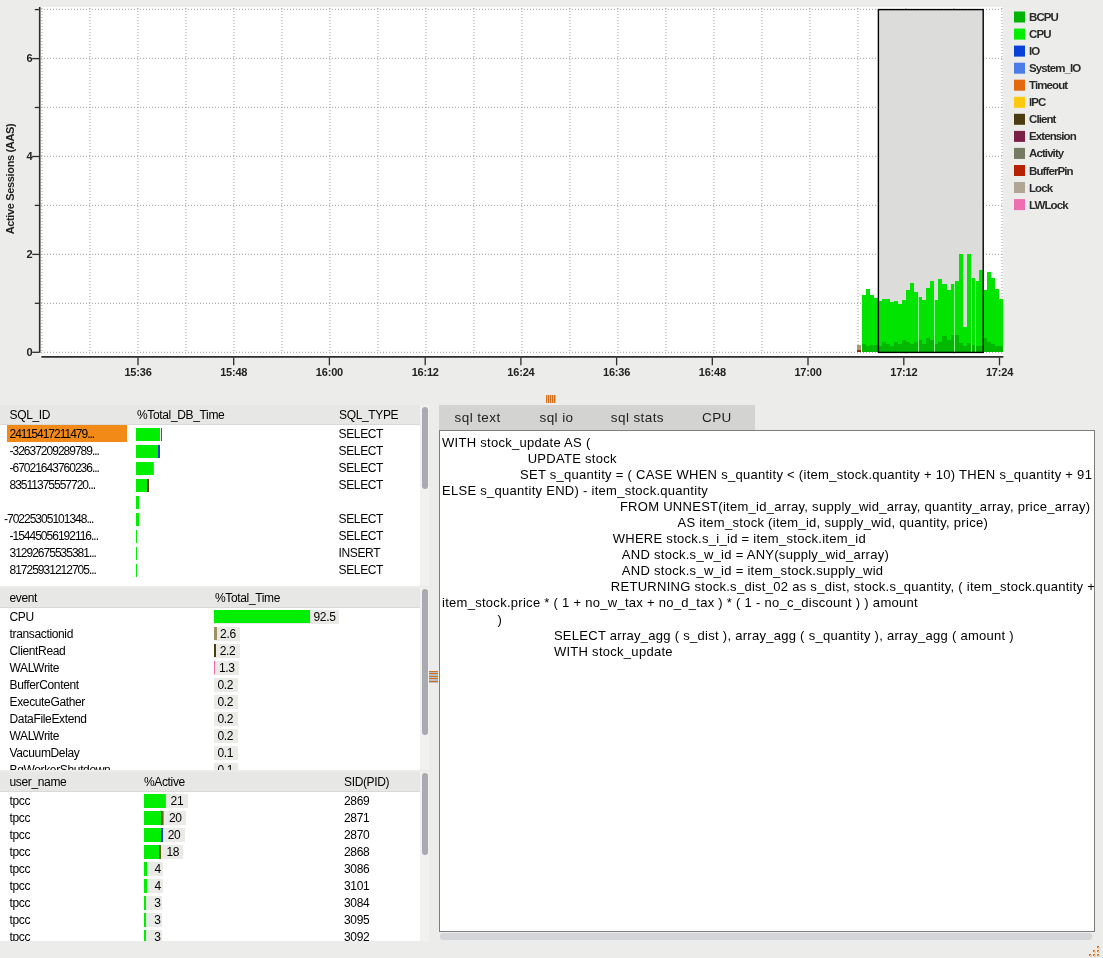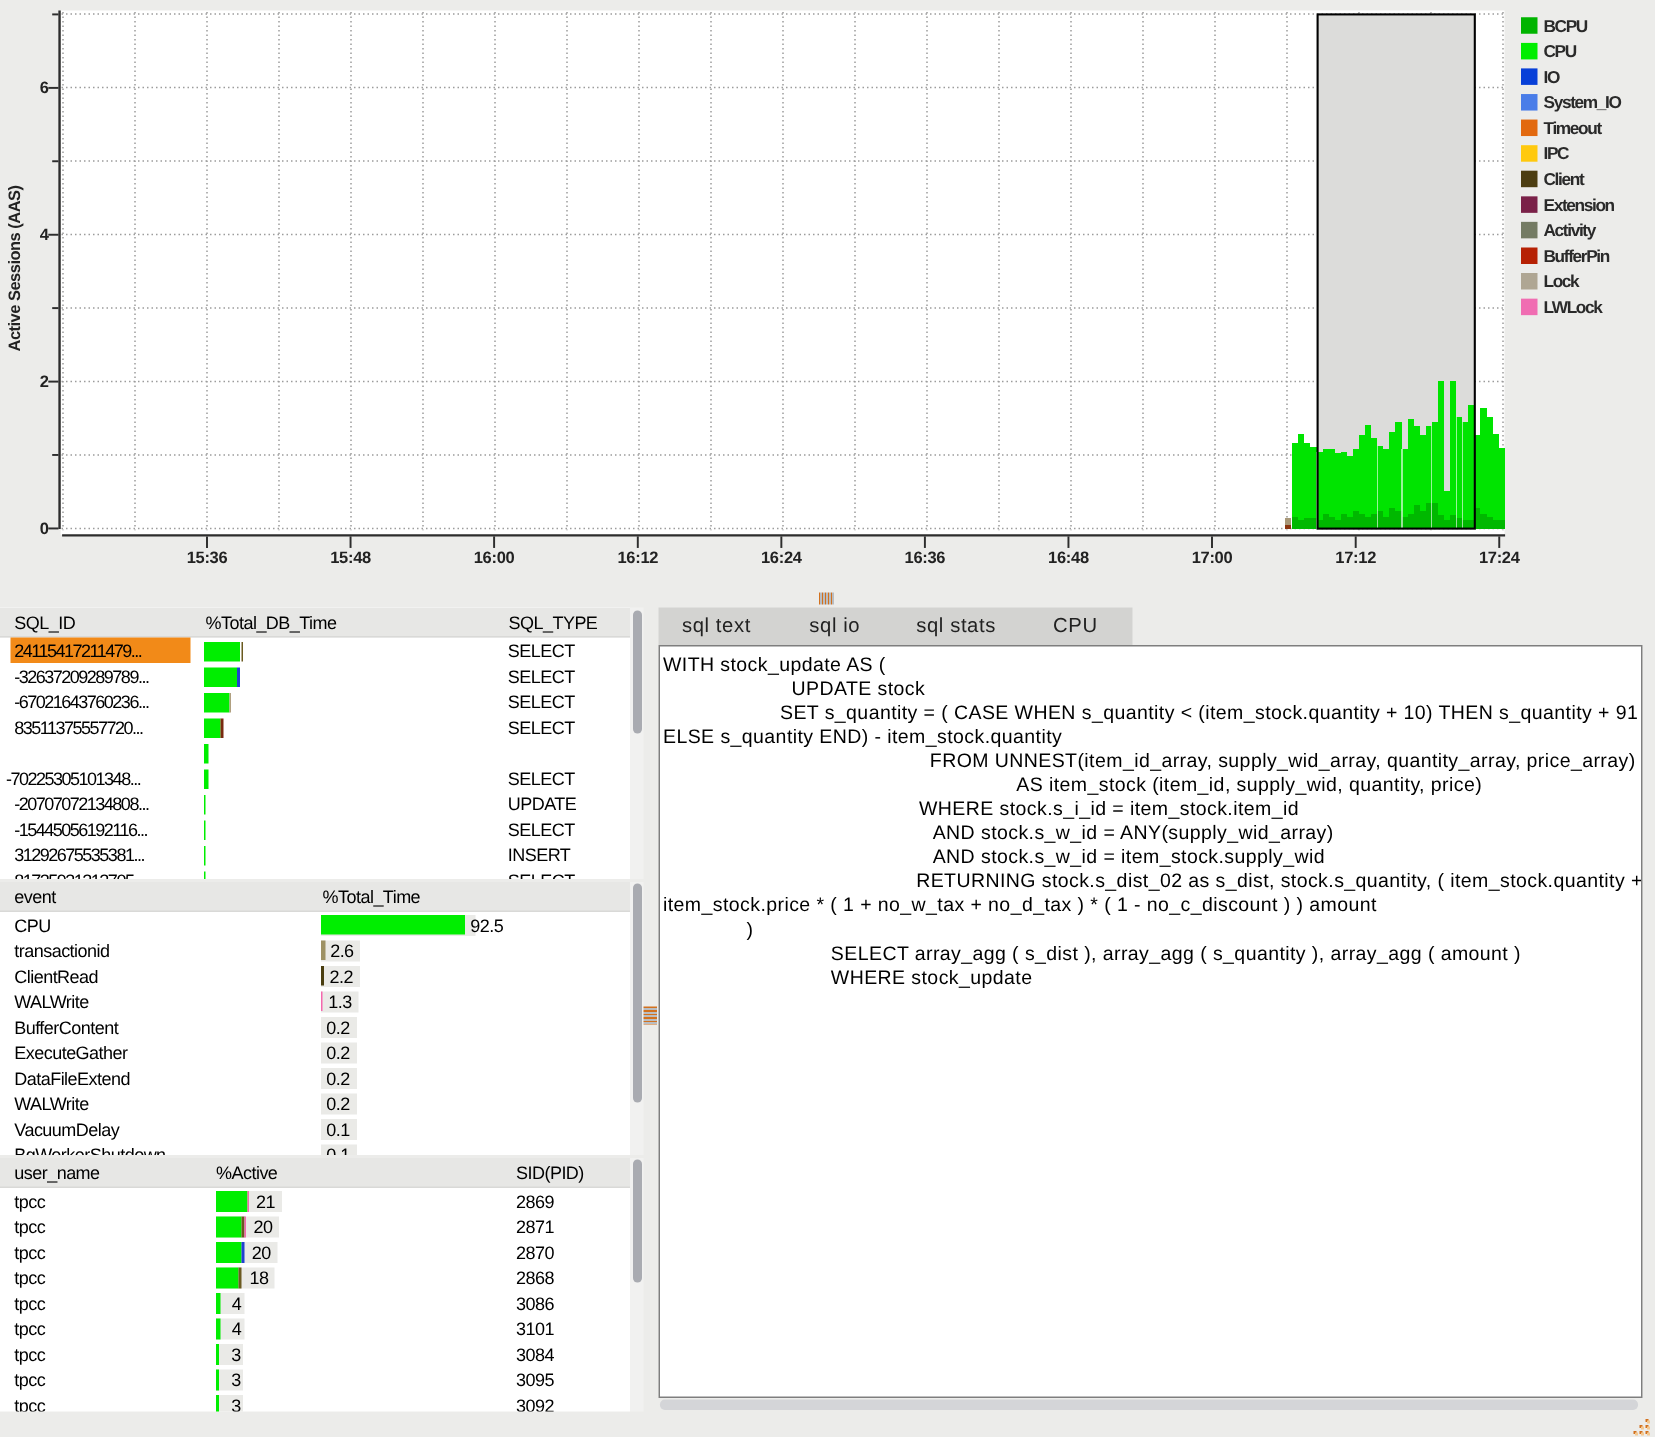--- a/index.html
+++ b/index.html
@@ -217,25 +217,20 @@
     </div>
     <div style="position:relative;height:17px">
       <div style="position:absolute;left:135.8px;top:2.5px;height:13px;width:3.4px;background:#00EE00"></div>
     </div>
     <div style="position:relative;height:17px">
       <span style="position:absolute;left:4px;top:50%;transform:translateY(-50%);letter-spacing:-1.0px;white-space:pre">-70225305101348...</span>
       <div style="position:absolute;left:135.8px;top:2.5px;height:13px;width:3.0px;background:#00EE00"></div>
       <span style="position:absolute;left:338.5px;top:50%;transform:translateY(-50%);letter-spacing:-0.35px;white-space:pre">SELECT</span>
     </div>
     <div style="position:relative;height:17px">
-      <span style="position:absolute;left:9.5px;top:50%;transform:translateY(-50%);letter-spacing:-1.0px;white-space:pre">-20707072134808...</span>
-      <div style="position:absolute;left:135.8px;top:2.5px;height:13px;width:1.2px;background:#00EE00"></div>
-      <span style="position:absolute;left:338.5px;top:50%;transform:translateY(-50%);letter-spacing:-0.35px;white-space:pre">UPDATE</span>
-    </div>
-    <div style="position:relative;height:17px">
       <span style="position:absolute;left:9.5px;top:50%;transform:translateY(-50%);letter-spacing:-1.0px;white-space:pre">-15445056192116...</span>
       <div style="position:absolute;left:135.8px;top:2.5px;height:13px;width:1.2px;background:#00EE00"></div>
       <span style="position:absolute;left:338.5px;top:50%;transform:translateY(-50%);letter-spacing:-0.35px;white-space:pre">SELECT</span>
     </div>
     <div style="position:relative;height:17px">
       <span style="position:absolute;left:9.5px;top:50%;transform:translateY(-50%);letter-spacing:-1.0px;white-space:pre">31292675535381...</span>
       <div style="position:absolute;left:135.8px;top:2.5px;height:13px;width:1.2px;background:#00EE00"></div>
       <span style="position:absolute;left:338.5px;top:50%;transform:translateY(-50%);letter-spacing:-0.35px;white-space:pre">INSERT</span>
     </div>
     <div style="position:relative;height:17px">
@@ -244,21 +239,21 @@
       <span style="position:absolute;left:338.5px;top:50%;transform:translateY(-50%);letter-spacing:-0.35px;white-space:pre">SELECT</span>
     </div>
   </div>
 <div style="position:absolute;left:0;top:588px;width:420px;height:182px;background:#FFFFFF;overflow:hidden">
     <div style="position:relative;height:20px;background:#E7E7E5;border-bottom:1px solid #D9D9D7;box-sizing:border-box">
       <span style="position:absolute;left:9.5px;top:50%;transform:translateY(-50%);letter-spacing:-0.35px;white-space:pre">event</span>
       <span style="position:absolute;left:215px;top:50%;transform:translateY(-50%);letter-spacing:-0.35px;white-space:pre">%Total_Time</span>
     </div>
     <div style="position:relative;height:17px">
       <span style="position:absolute;left:9.5px;top:50%;transform:translateY(-50%);letter-spacing:-0.35px;white-space:pre">CPU</span>
-      <div style="position:absolute;left:214px;top:2px;height:13.5px;width:103px;background:#EAEAE7">
+      <div style="position:absolute;left:214px;top:2px;height:13.5px;width:125px;background:#EAEAE7">
         <div style="position:absolute;left:0;top:0;height:13px;width:96.0px;background:#00EE00"></div>
         <span style="position:absolute;left:99.5px;top:50%;transform:translateY(-50%);letter-spacing:-0.35px">92.5</span>
       </div>
     </div>
     <div style="position:relative;height:17px">
       <span style="position:absolute;left:9.5px;top:50%;transform:translateY(-50%);letter-spacing:-0.35px;white-space:pre">transactionid</span>
       <div style="position:absolute;left:214px;top:2px;height:13.5px;width:26.1px;background:#EAEAE7">
         <div style="position:absolute;left:0;top:0;height:13px;width:2.6px;background:#9D9164"></div>
         <span style="position:absolute;left:6.1px;top:50%;transform:translateY(-50%);letter-spacing:-0.35px">2.6</span>
       </div>
@@ -419,21 +414,21 @@
       <div style="padding-left:0px;white-space:nowrap">ELSE s_quantity END) - item_stock.quantity</div>
       <div style="padding-left:177.9px;white-space:nowrap">FROM UNNEST(item_id_array, supply_wid_array, quantity_array, price_array)</div>
       <div style="padding-left:235.5px;white-space:nowrap">AS item_stock (item_id, supply_wid, quantity, price)</div>
       <div style="padding-left:170.7px;white-space:nowrap">WHERE stock.s_i_id = item_stock.item_id</div>
       <div style="padding-left:179.8px;white-space:nowrap">AND stock.s_w_id = ANY(supply_wid_array)</div>
       <div style="padding-left:179.8px;white-space:nowrap">AND stock.s_w_id = item_stock.supply_wid</div>
       <div style="padding-left:168.8px;white-space:nowrap">RETURNING stock.s_dist_02 as s_dist, stock.s_quantity, ( item_stock.quantity +</div>
       <div style="padding-left:0px;white-space:nowrap">item_stock.price * ( 1 + no_w_tax + no_d_tax ) * ( 1 - no_c_discount ) ) amount</div>
       <div style="padding-left:55.6px;white-space:nowrap">)</div>
       <div style="padding-left:111.9px;white-space:nowrap">SELECT array_agg ( s_dist ), array_agg ( s_quantity ), array_agg ( amount )</div>
-      <div style="padding-left:111.9px;white-space:nowrap">WHERE stock_update</div>
+      <div style="padding-left:111.9px;white-space:nowrap">WITH stock_update</div>
     </div>
   </div>
 <div style="position:absolute;left:439.5px;top:933.3px;width:652px;height:6.3px;background:#D4D5D8;border-radius:3.2px"></div>
 <div style="position:absolute;left:1097px;top:946px;width:2px;height:2px;background:#D2711E"></div>
 <div style="position:absolute;left:1098px;top:947px;width:2px;height:2px;background:#F4C890"></div>
 <div style="position:absolute;left:1093px;top:950px;width:2px;height:2px;background:#D2711E"></div>
 <div style="position:absolute;left:1094px;top:951px;width:2px;height:2px;background:#F4C890"></div>
 <div style="position:absolute;left:1097px;top:950px;width:2px;height:2px;background:#D2711E"></div>
 <div style="position:absolute;left:1098px;top:951px;width:2px;height:2px;background:#F4C890"></div>
 <div style="position:absolute;left:1089px;top:954px;width:2px;height:2px;background:#D2711E"></div>

